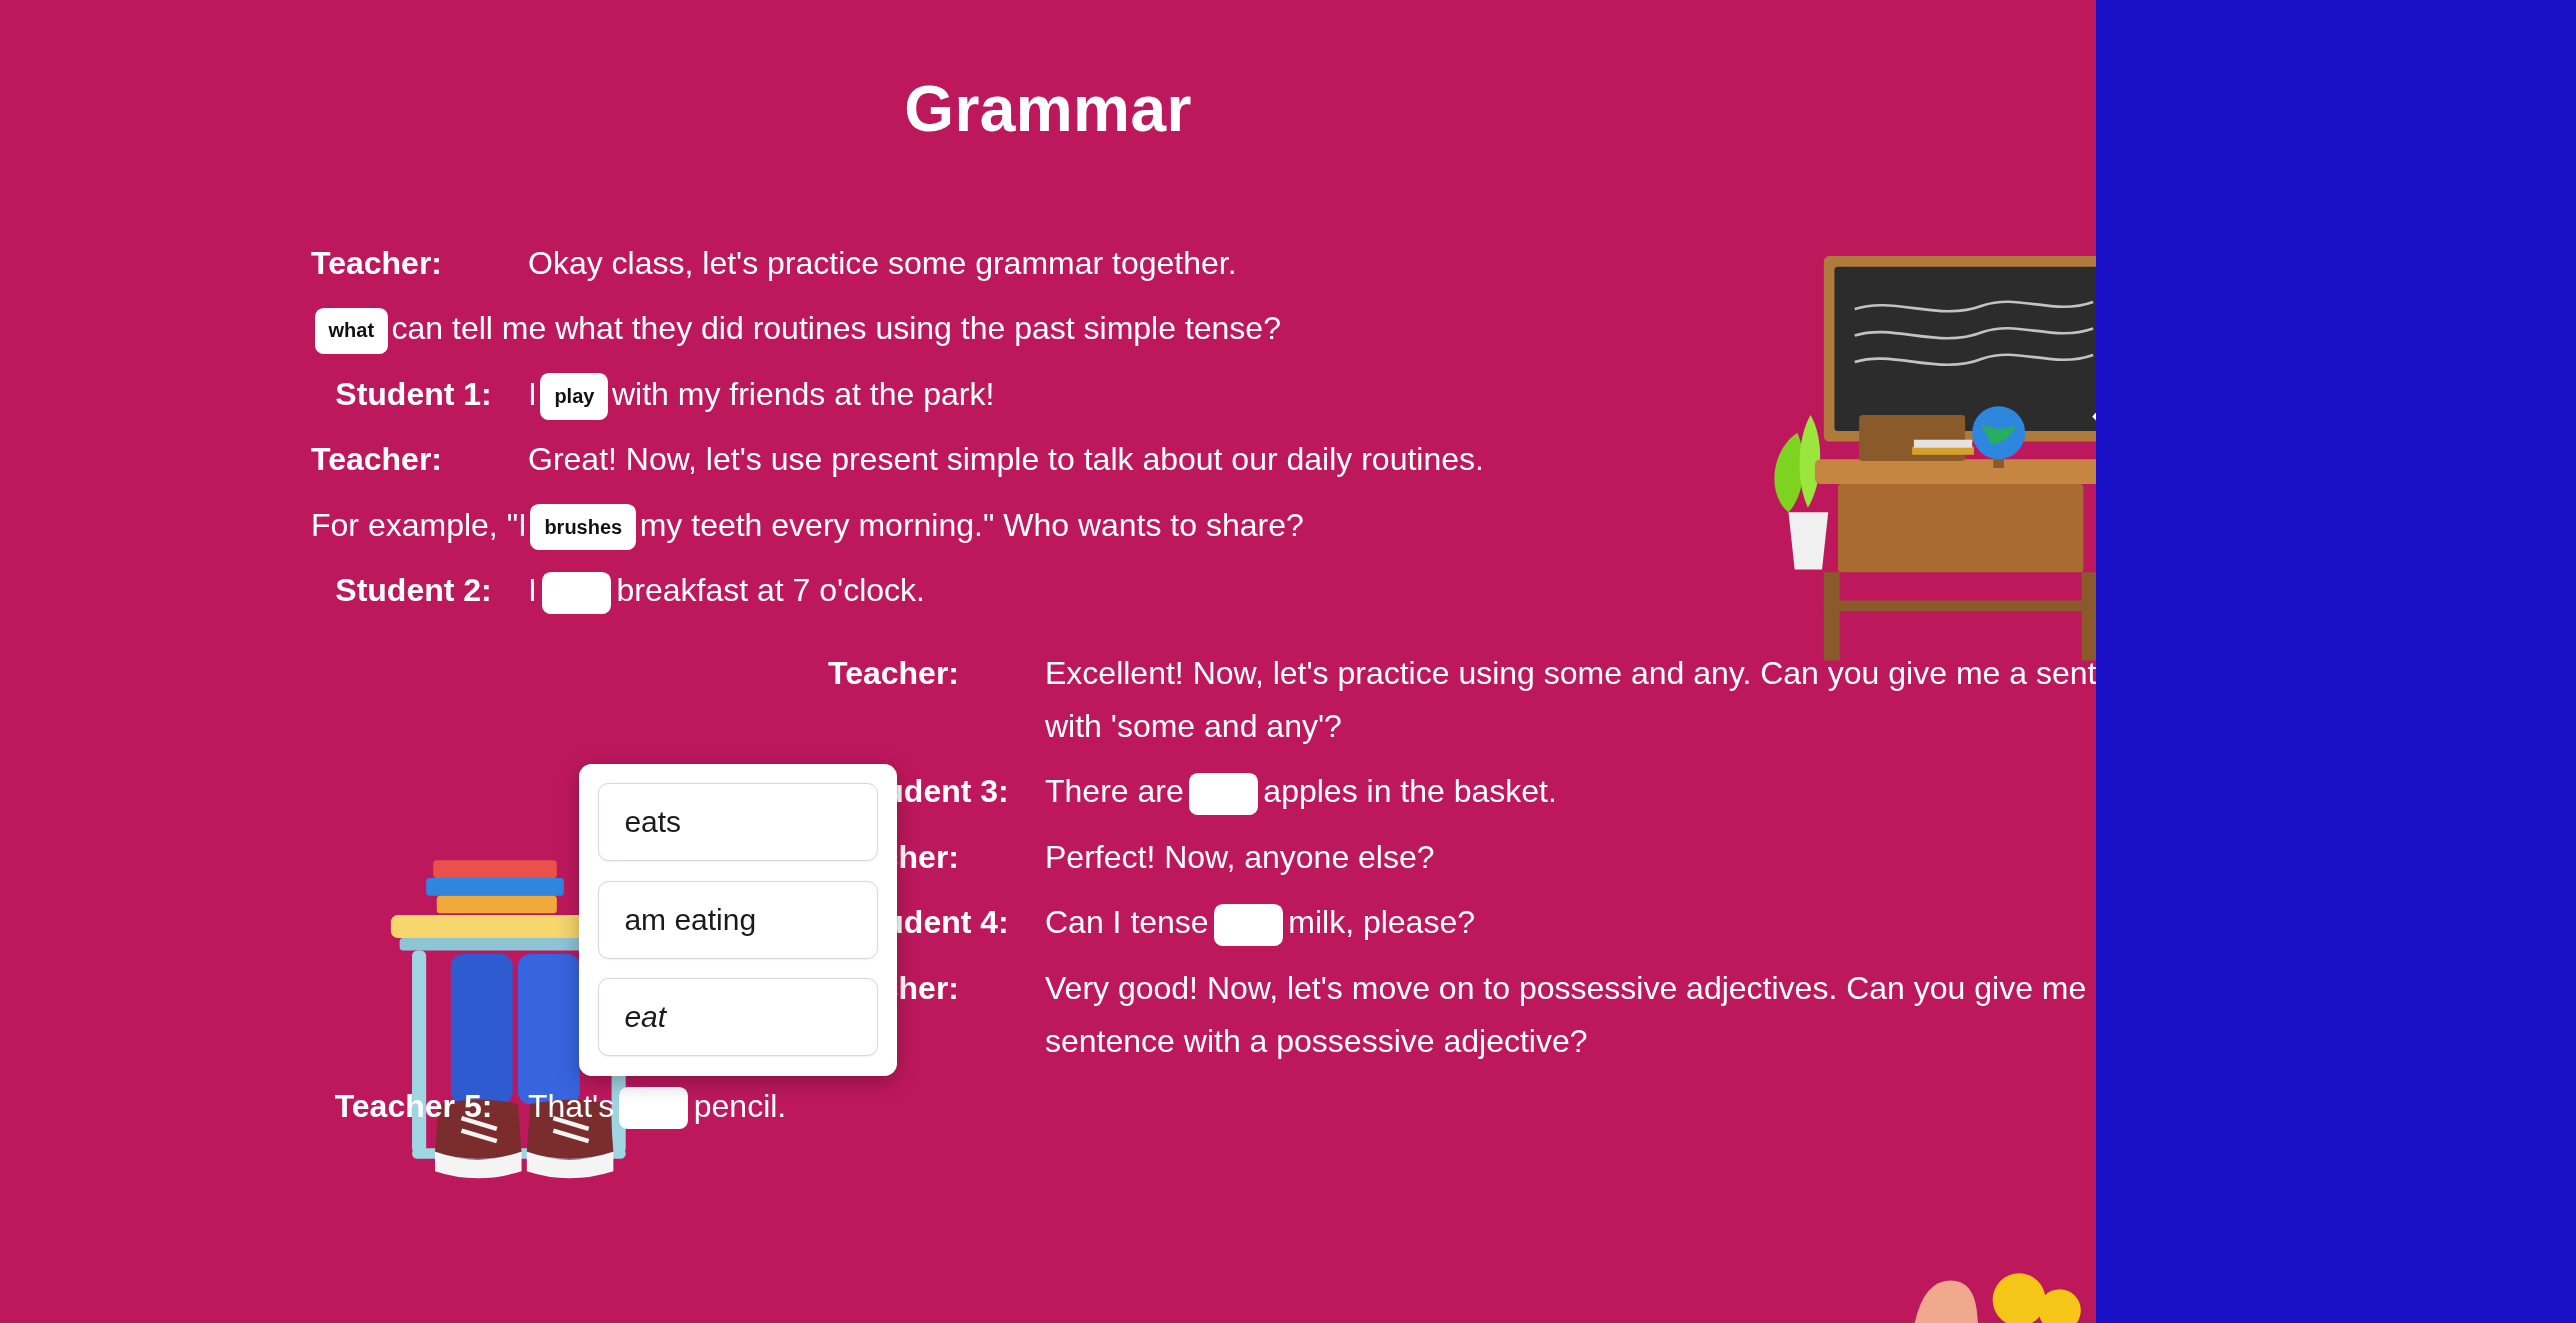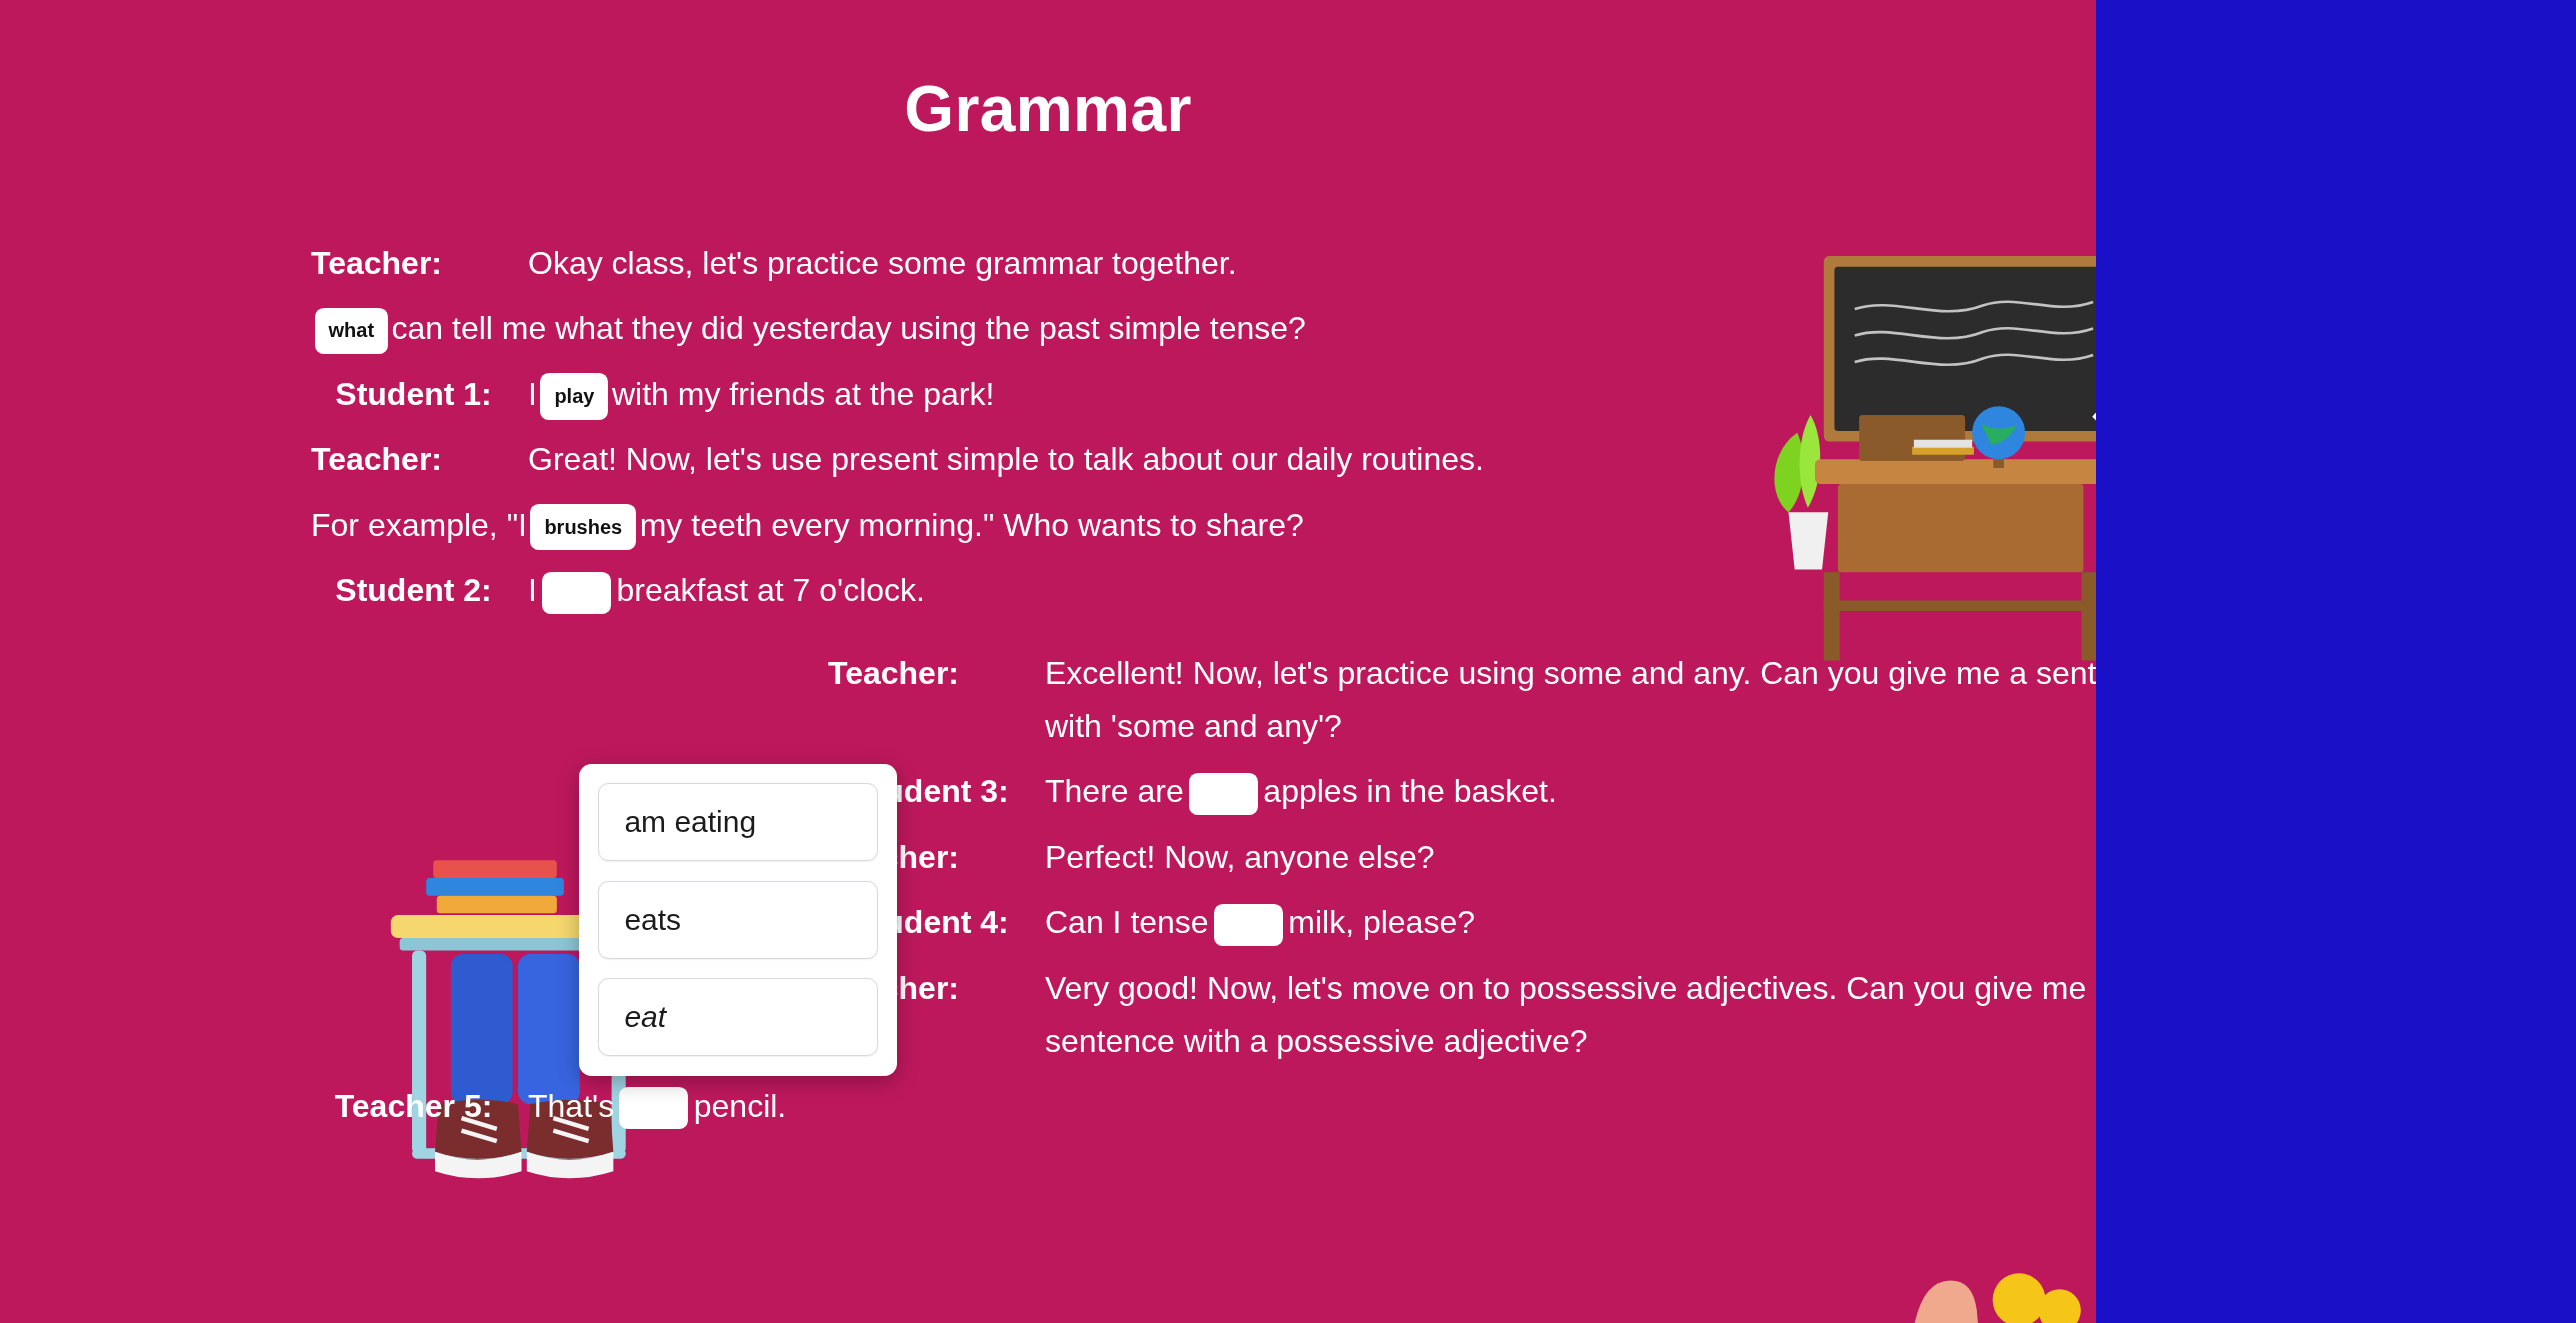--- a/index.html
+++ b/index.html
@@ -220,21 +220,21 @@
 
     <div class="line">
       <span class="speaker w1">Teacher:</span>
       <span class="text">
         <span>Okay class, let's practice some grammar together.</span>
       </span>
     </div>
 
     <div class="line no-speaker">
       <span class="text">
-        <span class="token">what</span><span>can tell me what they did yesterday using the past simple tense?</span>
+        <span class="token">what</span><span>can tell me what they did routines using the past simple tense?</span>
       </span>
     </div>
 
     <div class="line">
       <span class="speaker w2">Student 1:</span>
       <span class="text">
         <span>I</span><span class="token">play</span><span>with my friends at the park!</span>
       </span>
     </div>
 
@@ -296,19 +296,19 @@
     <div class="line" style="margin-left:0">
       <span class="speaker w2">Teacher 5:</span>
       <span class="text">
         <span>That's</span><span class="blank"></span><span>pencil.</span>
       </span>
     </div>
 
   </div>
 
   <div class="dropdown">
+    <div class="dd-option">eats</div>
     <div class="dd-option">am eating</div>
-    <div class="dd-option">eats</div>
     <div class="dd-option">eat</div>
   </div>
 
 </div>
 
 
 </body></html>

